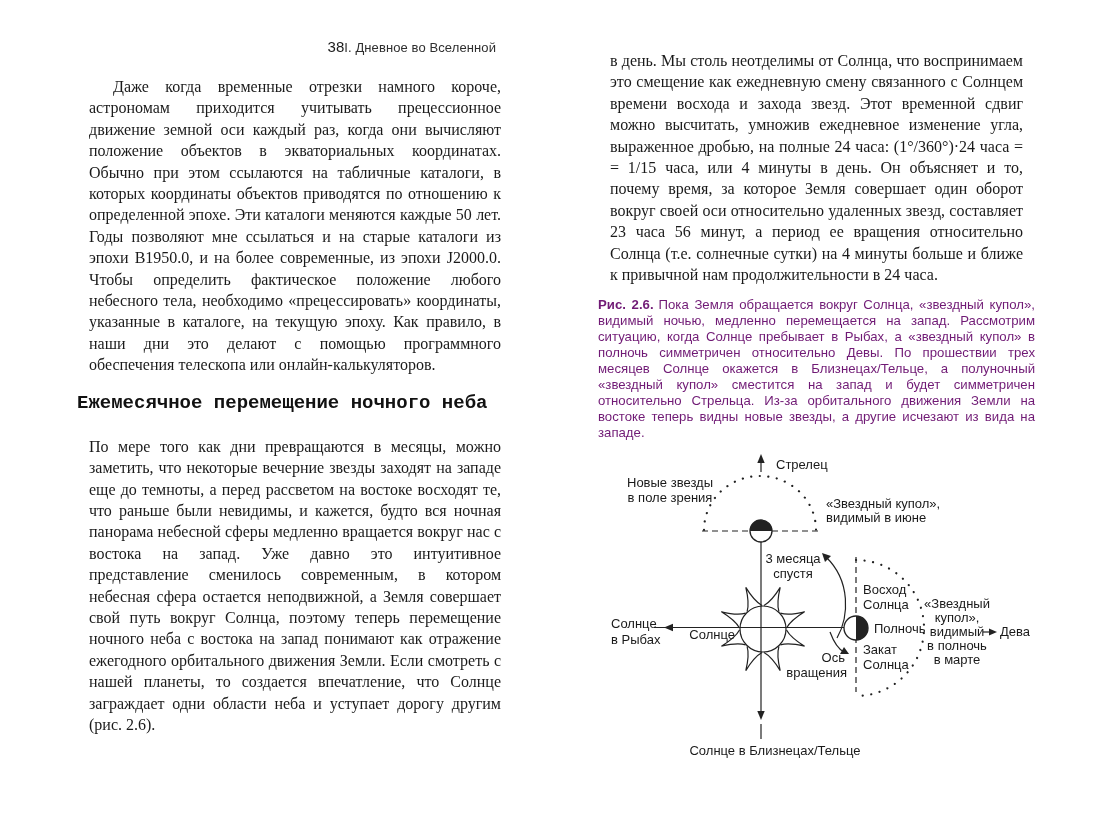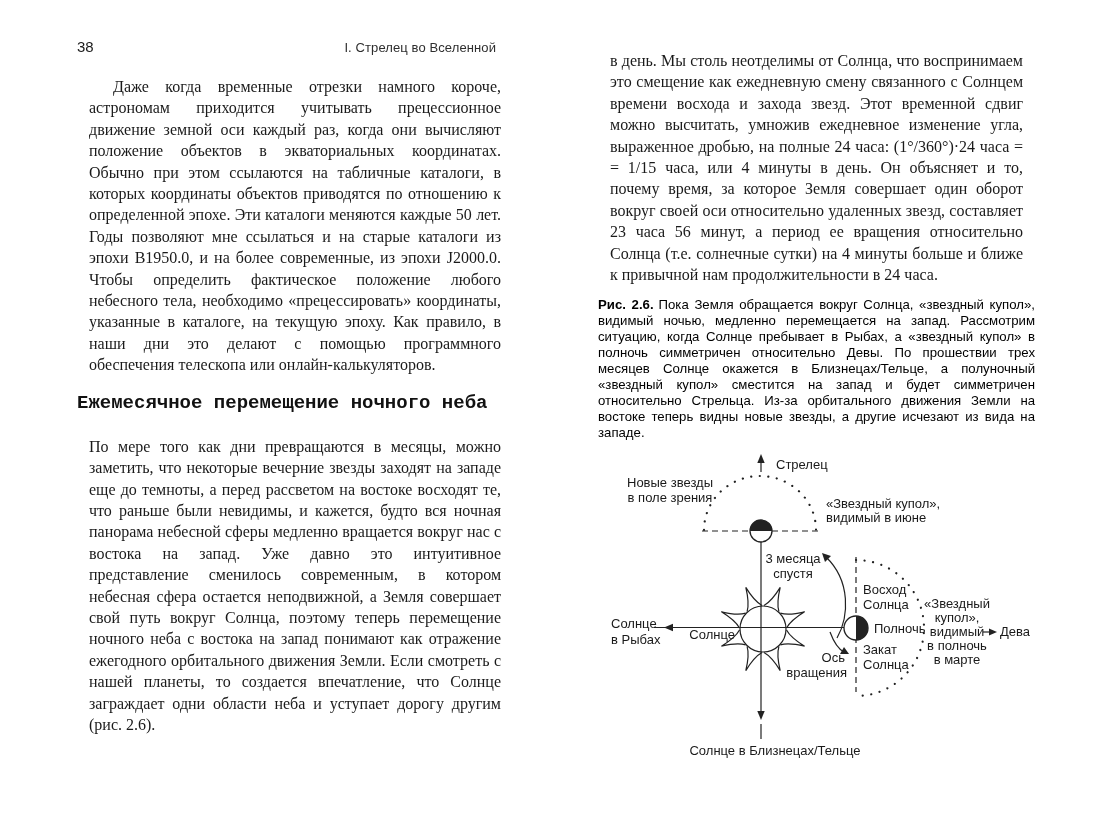--- a/index.html
+++ b/index.html
@@ -1,48 +1,48 @@
 <!DOCTYPE html>
 <html lang="ru"><head>
 <meta charset="utf-8">
 <style>
   html,body{margin:0;padding:0;}
   body{width:1100px;height:825px;background:#ffffff;position:relative;overflow:hidden;
        font-family:"Liberation Serif",serif;color:#1a1a1a;}
   .page{position:absolute;top:38px;}
   .page-left{left:77px;width:436px;}
   .page-right{left:598px;width:437px;}
-  .page-header{display:flex;justify-content:space-between;align-items:baseline;margin-bottom:21px;
+  .page-header{display:flex;justify-content:flex-end;align-items:baseline;margin-bottom:21px;
        font-family:"Liberation Sans",sans-serif;}
   .running-head{font-size:13px;color:#2e2e2e;letter-spacing:.1px;}
   .page-header .pad-right{padding-right:17px;}
   .page-num{font-size:15px;color:#1a1a1a;}
   .body-text{margin:12px;font-size:16px;line-height:21.4px;text-align:justify;}
   .indent{text-indent:24px;}
   .section-heading{margin:16px 0 22px 0;font-family:Liberation Mono, monospace;
        font-weight:bold;font-size:19px;color:#111;}
   .caption{margin:12px 0 0 0;font-family:"Liberation Sans",sans-serif;font-size:13.2px;
-       line-height:16px;text-align:justify;color:#000000;}
+       line-height:16px;text-align:justify;color:#701a75;}
   .caption b{margin-right:5px;}
   .figure{display:block;margin-top:8px;}
   .figure text{font-family:"Liberation Sans",sans-serif;font-size:13px;fill:#1a1a1a;}
   .figure .ln{stroke:#222;stroke-width:1.2;fill:none;}
   .figure .dash{stroke:#222;stroke-width:1.2;fill:none;stroke-dasharray:6 4;}
   .figure .dots{stroke:#222;stroke-width:2.2;fill:none;stroke-dasharray:0.1 8.5;stroke-linecap:round;}
   .figure .ah{fill:#222;stroke:none;}
   .figure .body-circle{fill:#fff;stroke:#222;stroke-width:1.3;}
   .figure .half{fill:#222;stroke:none;}
 </style>
 </head>
 <body>
 
 <div class="page page-left">
   <div class="page-header">
     <span class="page-num">38</span>
-    <span class="running-head pad-right">I. Стрелец во Вселенной</span>
+    <span class="running-head pad-right">I. Дневное во Вселенной</span>
   </div>
   <p class="body-text indent">Даже когда временные отрезки намного короче, астрономам приходится учитывать прецессионное движение земной оси каждый раз, когда они вычисляют положение объектов в экваториальных координатах. Обычно при этом ссылаются на табличные каталоги, в которых координаты объектов приводятся по отношению к определенной эпохе. Эти каталоги меняются каждые 50 лет. Годы позволяют мне ссылаться и на старые каталоги из эпохи B1950.0, и на более современные, из эпохи J2000.0. Чтобы определить фактическое положение любого небесного тела, необходимо «прецессировать» координаты, указанные в каталоге, на текущую эпоху. Как правило, в наши дни это делают с помощью программного обеспечения телескопа или онлайн-калькуляторов.</p>
   <h2 class="section-heading">Ежемесячное перемещение ночного неба</h2>
   <p class="body-text">По мере того как дни превращаются в месяцы, можно заметить, что некоторые вечерние звезды заходят на западе еще до темноты, а перед рассветом на востоке восходят те, что раньше были невидимы, и кажется, будто вся ночная панорама небесной сферы медленно вращается вокруг нас с востока на запад. Уже давно это интуитивное представление сменилось современным, в котором небесная сфера остается неподвижной, а Земля совершает свой путь вокруг Солнца, поэтому теперь перемещение ночного неба с востока на запад понимают как отражение ежегодного орбитального движения Земли. Если смотреть с нашей планеты, то создается впечатление, что Солнце заграждает одни области неба и уступает дорогу другим (рис. 2.6).</p>
 </div>
 
 <div class="page page-right">
   <p class="body-text">в день. Мы столь неотделимы от Солнца, что воспринимаем это смещение как ежедневную смену связанного с Солнцем времени восхода и захода звезд. Этот временной сдвиг можно высчитать, умножив ежедневное изменение угла, выраженное дробью, на полные 24 часа: (1°/360°)·24 часа = = 1/15 часа, или 4 минуты в день. Он объясняет и то, почему время, за которое Земля совершает один оборот вокруг своей оси относительно удаленных звезд, составляет 23 часа 56 минут, а период ее вращения относительно Солнца (т.е. солнечные сутки) на 4 минуты больше и ближе к привычной нам продолжительности в 24 часа.</p>
   <p class="caption">
     <b>Рис. 2.6.</b><span>Пока Земля обращается вокруг Солнца, «звездный купол», видимый ночью, медленно перемещается на запад. Рассмотрим ситуацию, когда Солнце пребывает в Рыбах, а «звездный купол» в полночь симметричен относительно Девы. По прошествии трех месяцев Солнце окажется в Близнецах/Тельце, а полуночный «звездный купол» сместится на запад и будет симметричен относительно Стрельца. Из-за орбитального движения Земли на востоке теперь видны новые звезды, а другие исчезают из вида на западе.</span>

